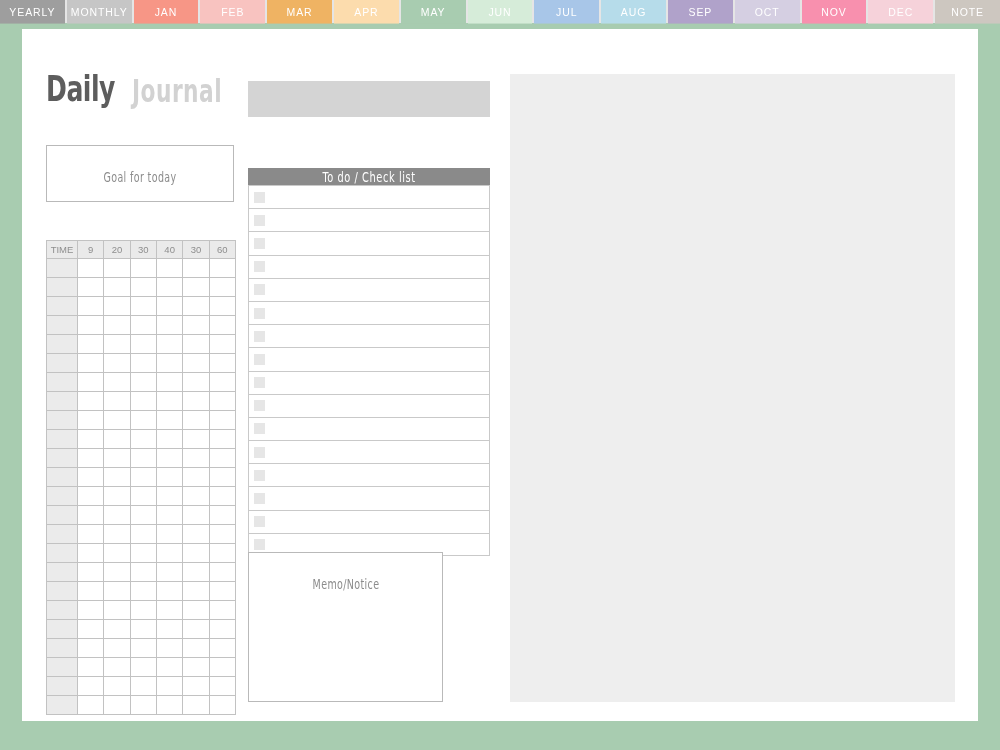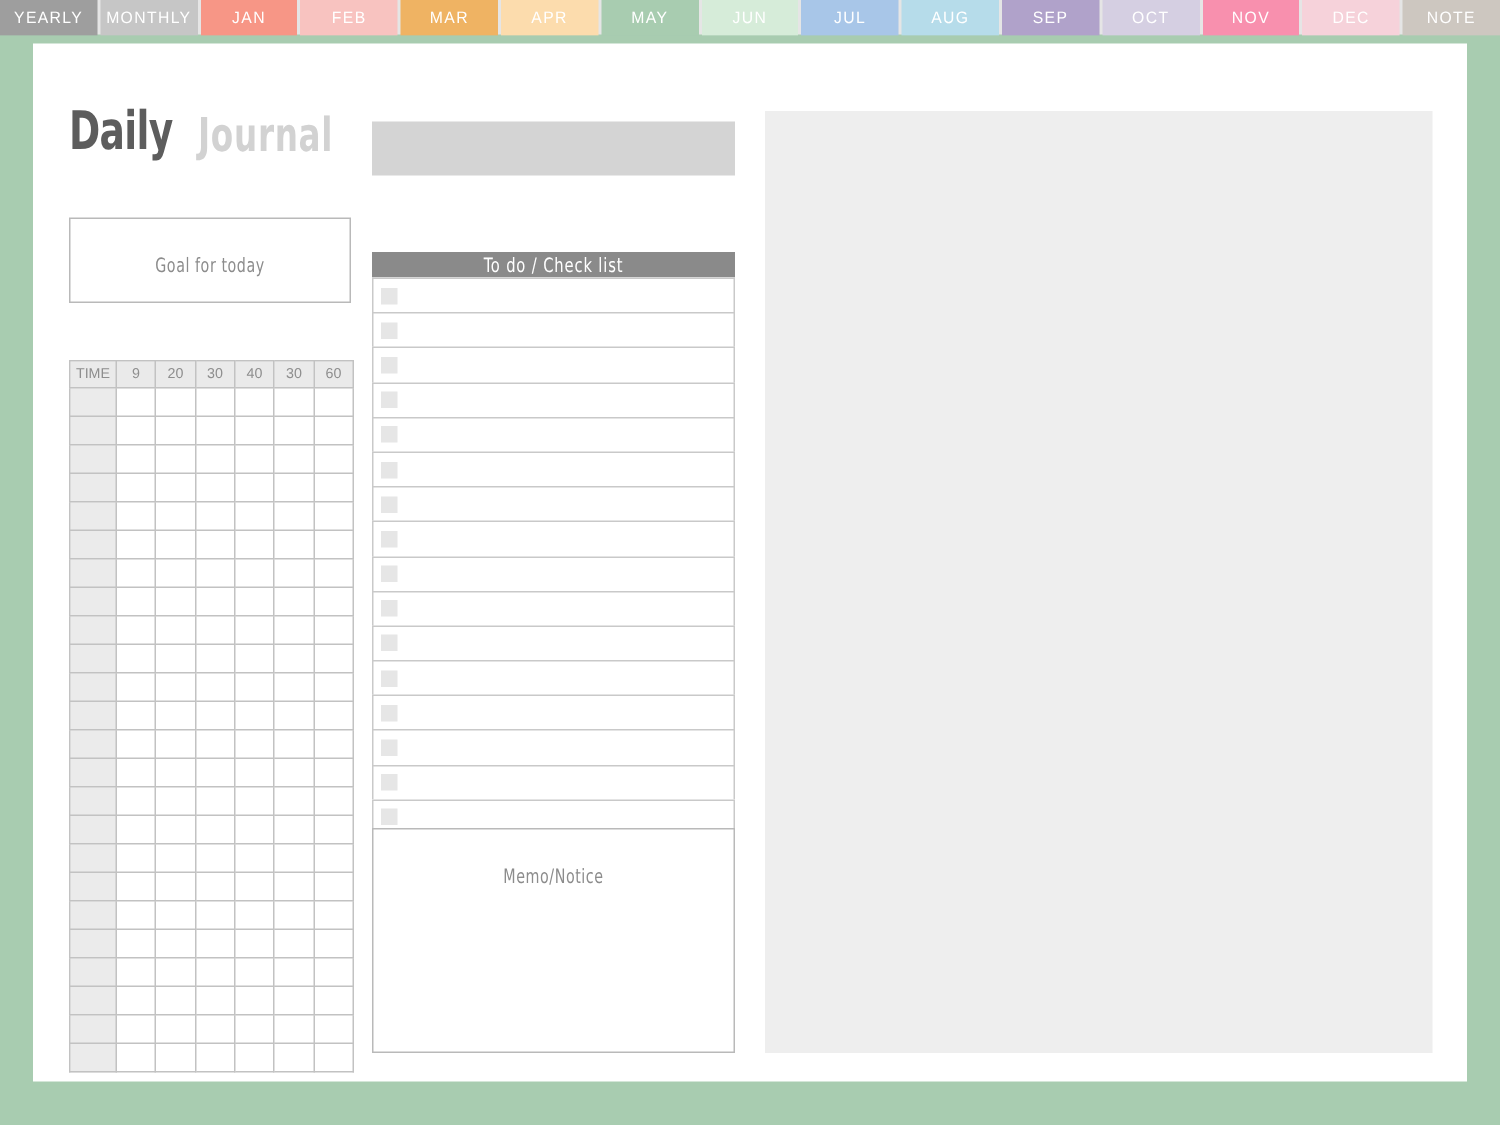--- a/index.html
+++ b/index.html
@@ -94,21 +94,21 @@
     font-weight: 400;
     color: #8c8c8c;
     letter-spacing: 0.4px;
     white-space: nowrap;
     transform-origin: center;
     margin-top: 32px;
   }
   .frame-label span { display: inline-block; transform: scale(0.92, 1.15); }
 
   #goal-box { left: 24px; top: 116px; width: 188px; height: 57px; }
-  #memo-box { left: 226px; top: 523px; width: 242px; height: 150px; }
+  #memo-box { left: 226px; top: 523px; width: 195px; height: 150px; }
 
   
   .bar {
     position: absolute;
     background: #8a8a8a;
     color: #ffffff;
     display: flex; align-items: center; justify-content: center;
     font-family: "DejaVu Sans Condensed", "Liberation Sans", sans-serif;
     font-size: 11.5px;
     letter-spacing: 0.6px;

